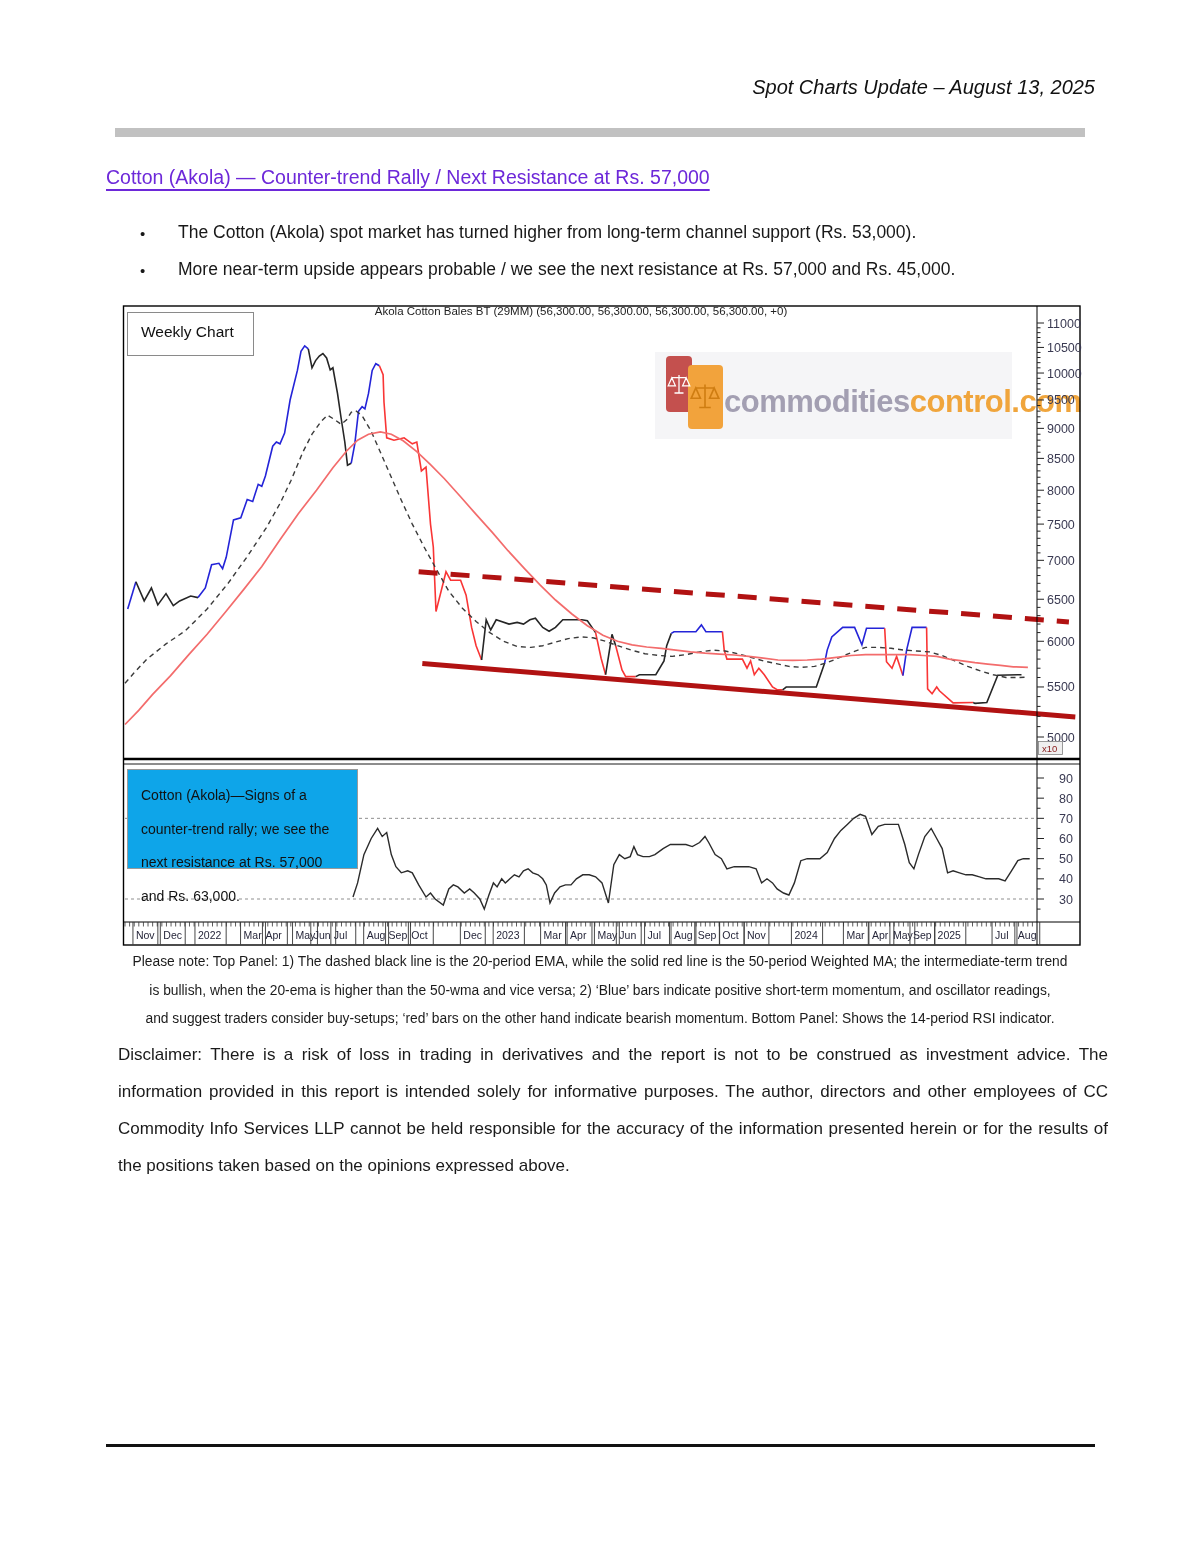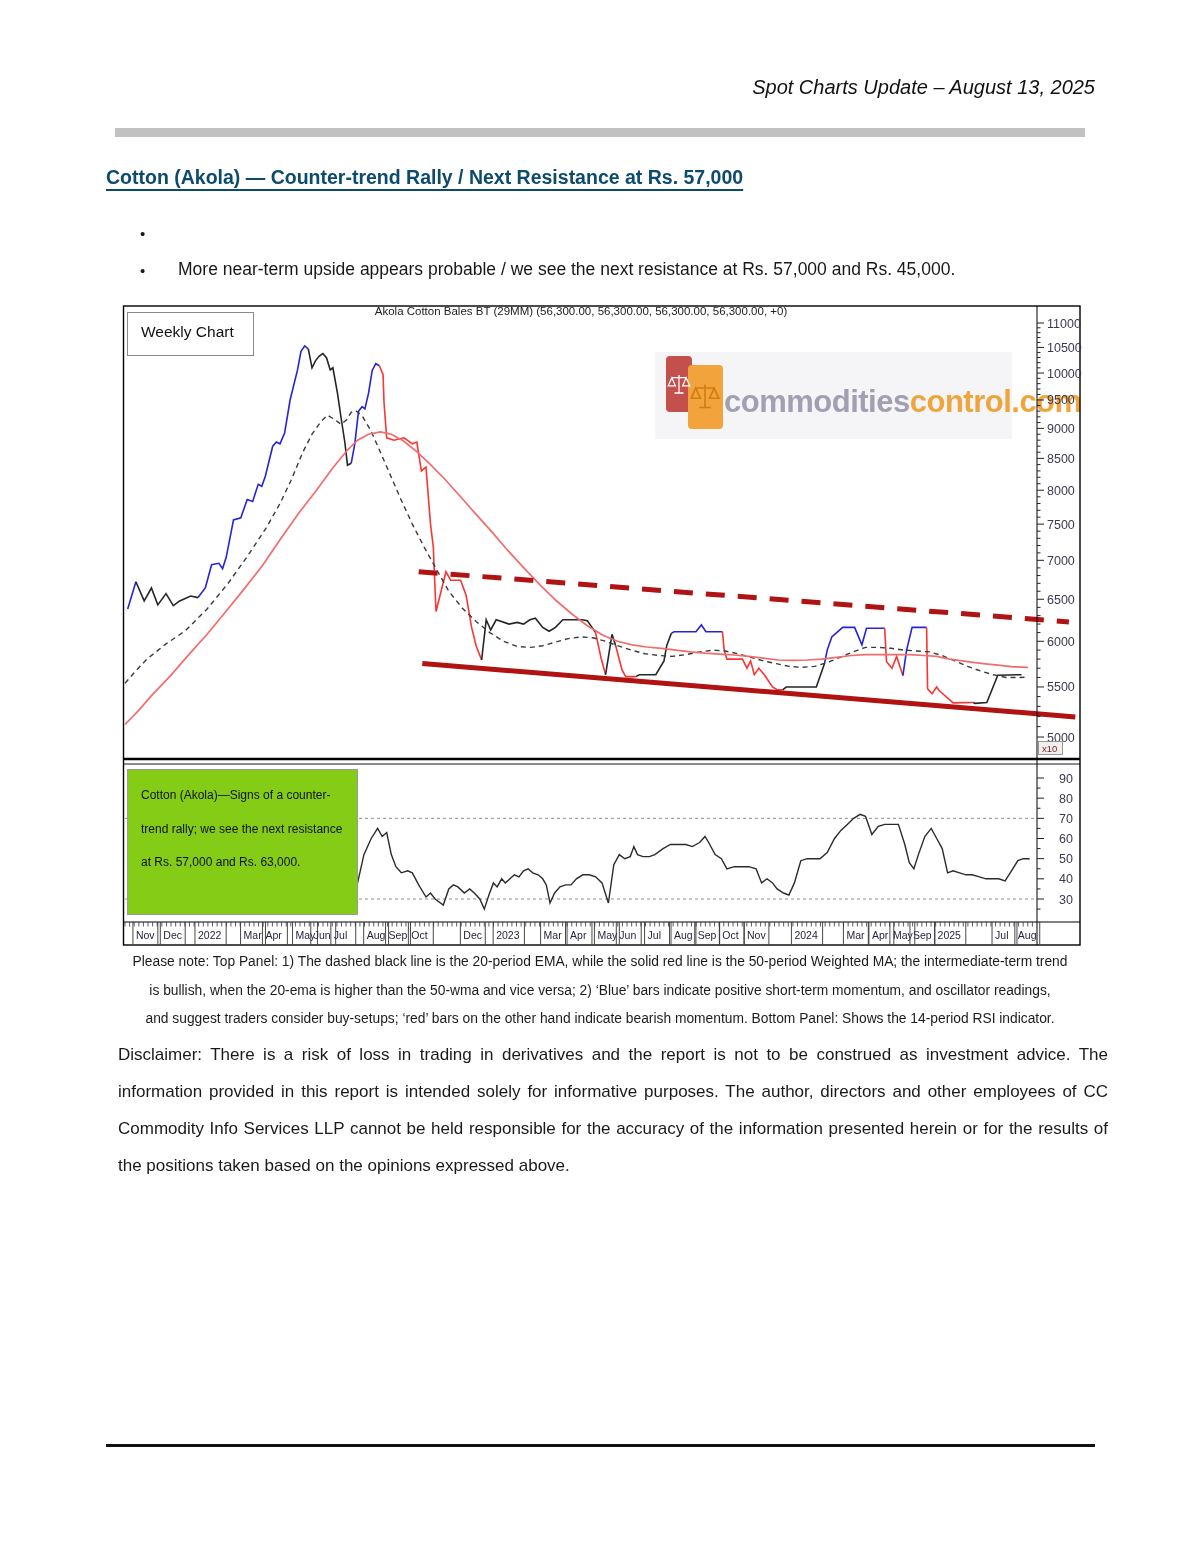--- a/index.html
+++ b/index.html
@@ -1,45 +1,46 @@
 <!DOCTYPE html>
 <html><head>
 <meta charset="utf-8">
 <style>
   html,body{margin:0;padding:0;background:#fff;}
   body{position:relative;width:1200px;height:1553px;font-family:"Liberation Sans",sans-serif;color:#1a1a1a;overflow:hidden;}
   .abs{position:absolute;}
   #doc-header{top:76px;right:105px;font-size:20px;color:#111;font-style:italic;}
   #header-rule{top:128px;left:115px;width:970px;height:9px;background:#c1c1c1;}
-  #section-title{top:166px;left:106px;font-size:19.5px;font-weight:bold;color:#0c4a6e;
+  #section-title{top:166px;left:106px;font-size:19.5px;font-weight:normal;color:#6d28d9;
     text-decoration:underline;text-underline-offset:5px;text-decoration-thickness:1.5px;}
   #bullet-list{top:222px;left:140px;width:960px;}
   .bullet-row{display:flex;align-items:flex-start;margin-bottom:13px;font-size:17.5px;color:#181818;}
   .bullet-dot{width:38px;flex:0 0 38px;font-size:15px;line-height:24px;}
   #chart-frame{left:105px;top:300px;width:985px;height:650px;}
   #weekly-chart-box{left:127px;top:312px;width:127px;height:44px;background:#fff;border:1px solid #8a8a8a;
     font-size:15.5px;line-height:37px;padding-left:13px;box-sizing:border-box;color:#111;}
-  #annotation-box{left:127px;top:769px;width:231px;height:146px;background:#84cc16;border:1px solid #9a9a9a;
-    box-sizing:border-box;padding:9px 13px;font-size:12px;line-height:33.5px;color:#111;}
+  #annotation-box{left:127px;top:769px;width:231px;height:100px;background:#0ea5e9;border:1px solid #9a9a9a;
+    box-sizing:border-box;padding:9px 13px;font-size:14px;line-height:33.5px;color:#111;}
   #note-block{left:105px;top:948px;width:990px;text-align:center;font-size:13.8px;
     line-height:28.5px;color:#1c1c1c;}
   #disclaimer-block{left:106px;top:1036px;width:990px;font-size:17px;line-height:37px;text-align:justify;color:#1a1a1a;margin-left:12px;}
   #bottom-rule{left:106px;top:1444px;width:989px;height:2.5px;background:#111;}
   svg text{font-family:"Liberation Sans",sans-serif;}
 </style>
 </head>
 <body>
 
 <div class="abs" id="doc-header">Spot Charts Update – August 13, 2025</div>
 <div class="abs" id="header-rule"></div>
 <div class="abs" id="section-title">Cotton (Akola) — Counter-trend Rally / Next Resistance at Rs. 57,000</div>
 
 <div class="abs" id="bullet-list">
   <div class="bullet-row">
     <span class="bullet-dot">•</span>
+    <span>The Cotton (Akola) spot market has turned higher from long-term channel support (Rs. 53,000).</span>
   </div>
   <div class="bullet-row">
     <span class="bullet-dot">•</span>
     <span>More near-term upside appears probable / we see the next resistance at Rs. 57,000 and Rs. 45,000.</span>
   </div>
 </div>
 
 <svg class="abs" id="chart-frame" width="985" height="650" viewBox="105 300 985 650">
     <g>
       <rect x="655" y="352" width="357" height="87" fill="#f4f4f6" opacity="0.92"></rect>

